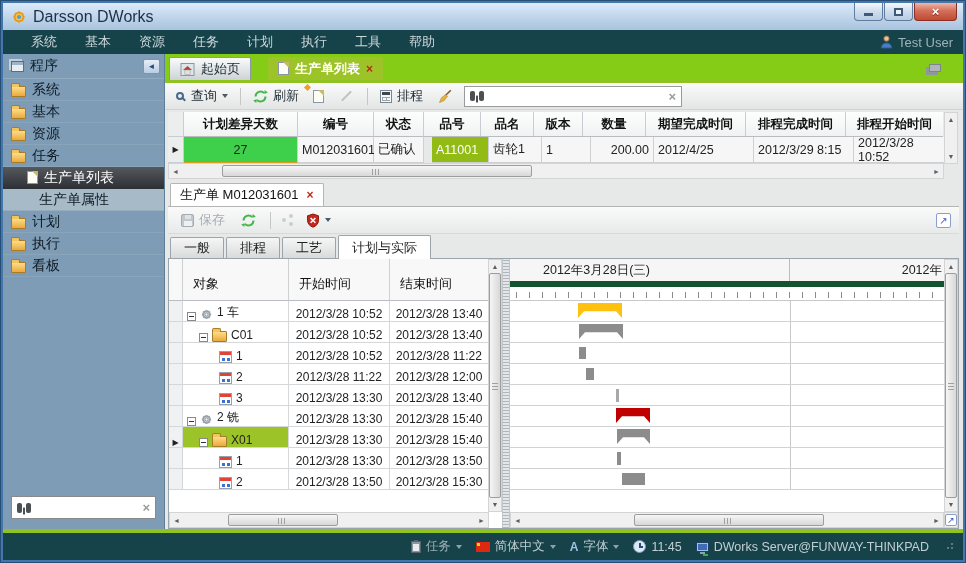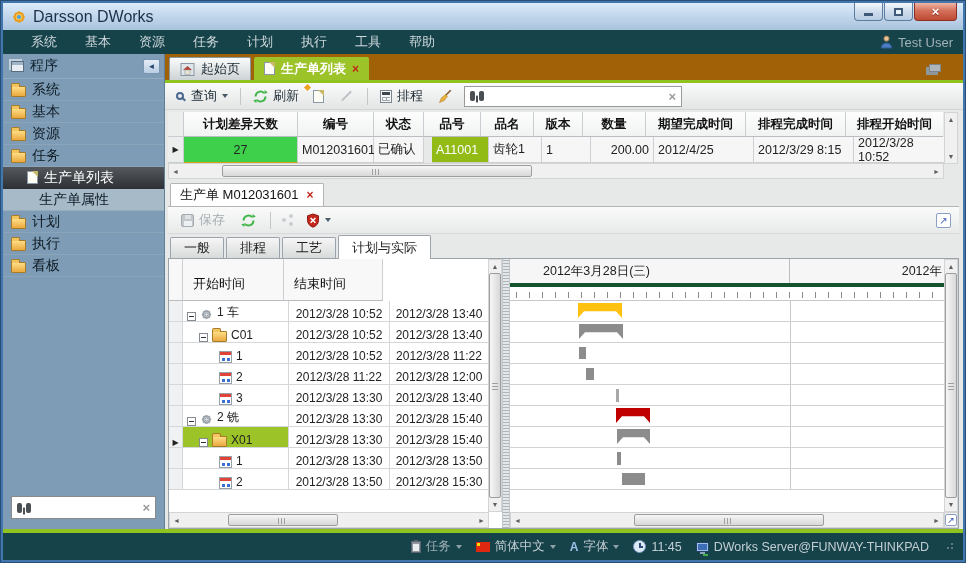--- a/index.html
+++ b/index.html
@@ -43,21 +43,21 @@
   .page-ic::after{content:"";position:absolute;top:-1px;right:-1px;border:3px solid;border-color:#c8b96a #c8b96a transparent transparent;}
   .sb-search{position:absolute;left:8px;right:8px;bottom:10px;height:23px;background:#fff;border:1px solid #8a8a8a;
     display:flex;align-items:center;padding:0 5px;gap:5px;}
   .sb-search .x, .tb-search .x{margin-left:auto;color:#9a9a9a;font-weight:bold;font-size:13px;}
   .bino-ic{width:14px;height:10px;position:relative;flex:none;}
   .bino-ic::before,.bino-ic::after{content:"";position:absolute;top:0;width:5px;height:10px;background:#4a4f54;border-radius:2px;}
   .bino-ic::before{left:0;box-shadow:4.5px 3px 0 -1.5px #4a4f54;}
   .bino-ic::after{right:0;}
   
   .main{flex:1;display:flex;flex-direction:column;min-width:0;background:#e7e9e9;}
-  .tabstrip{height:26px;background:#a16207;display:flex;align-items:flex-end;padding-left:4px;gap:3px;flex:none;}
+  .tabstrip{height:26px;background:#84cc16;display:flex;align-items:flex-end;padding-left:4px;gap:17px;flex:none;}
   .tab{height:23px;display:flex;align-items:center;gap:6px;padding:0 10px;font-size:13px;border-radius:2px 2px 0 0;}
   .tab.home{background:linear-gradient(#fafbfb,#cdd3d5);border:1px solid #8b9aa2;border-bottom:none;color:#1c2a33;}
   .tab.active{background:#9cc327;color:#fff;font-weight:bold;}
   .tab .tclose{color:#c02818;font-weight:bold;font-size:12px;}
   .home-ic{width:15px;height:13px;flex:none;}
   .pages-ic{width:12px;height:8px;background:#aeb6ba;border:1px solid #7d858a;box-shadow:-3px 3px 0 #8f979c;
     margin:0 22px 8px auto;}
   .accent{height:3px;background:#8fc320;flex:none;}
   
   .toolbar{height:27px;background:linear-gradient(#fafafa,#e3e5e5);border-bottom:1px solid #d2d4d4;display:flex;
@@ -147,21 +147,21 @@
   .task-ic{width:13px;height:12px;border:1px solid #98a0a8;background:#fff;position:relative;flex:none;}
   .task-ic::before{content:"";position:absolute;left:0;right:0;top:0;height:3px;background:#e04338;}
   .task-ic::after{content:"";position:absolute;left:2px;top:6px;width:3px;height:3px;background:#3a6fd8;box-shadow:5px 0 0 #3a6fd8;}
   .t-row .folder-ic{margin-top:0;}
   .tree-vscroll{position:absolute;right:0;top:0;bottom:16px;}
   .tree-hscroll{position:absolute;left:0;bottom:0;width:320px;}
   .splitter{width:7px;flex:none;background:repeating-linear-gradient(0deg,#aeb6bc 0 1px,#e3e7e9 1px 3px);
     border-right:1px solid #c0c6ca;}
   
   .ganttpane{flex:1;position:relative;min-width:0;overflow:hidden;}
-  .g-head{height:28px;display:flex;border-bottom:4px solid #14532d;background:#f6f6f6;margin-right:14px;}
+  .g-head{height:28px;display:flex;border-bottom:6px solid #14532d;background:#f6f6f6;margin-right:14px;}
   .g-day1{width:280px;flex:none;border-right:1px solid #b9bdc1;display:flex;align-items:center;padding-left:33px;
     font-size:12.5px;color:#222;}
   .g-day2{flex:1;display:flex;align-items:center;justify-content:flex-end;padding-right:2px;font-size:12.5px;color:#222;}
   .g-ticks{height:14px;border-bottom:1px solid #c9c9c9;margin-right:14px;position:relative;}
   .g-ticks::after{content:"";position:absolute;left:6px;right:0;bottom:2px;height:6px;
     background:repeating-linear-gradient(90deg,#8a8a8a 0 1px,transparent 1px 13px);}
   .g-rows{position:relative;margin-right:14px;}
   .g-daysep{position:absolute;left:280px;top:0;bottom:0;width:1px;background:#c9c9c9;}
   .g-row{height:21px;border-bottom:1px solid #cfd3d5;position:relative;}
   .g-bar{position:absolute;top:4px;height:12px;}
@@ -445,20 +445,21 @@
             <div class="stab active">
               <span>计划与实际</span>
             </div>
         </div>
 
         <div class="panes">
 
           <div class="treepane">
             <div class="t-head">
               <div class="th t-mk"></div>
+              <div class="th t-obj">对象</div>
               <div class="th t-start">开始时间</div>
               <div class="th t-end">结束时间</div>
             </div>
             <div class="t-row lvl0 exp machine">
                 <div class="td t-mk"></div>
                 <div class="td t-obj">
                   <span class="t-exp"></span>
                   <span class="t-ic gear-ic"><svg width="13" height="13" viewBox="0 0 16 16">
                       <rect x="3.4" y="3.4" width="9.2" height="9.2" rx="1.6" fill="#a7adb3"></rect>
                       <rect x="3.4" y="3.4" width="9.2" height="9.2" rx="1.6" fill="#a7adb3" transform="rotate(45 8 8)"></rect>

